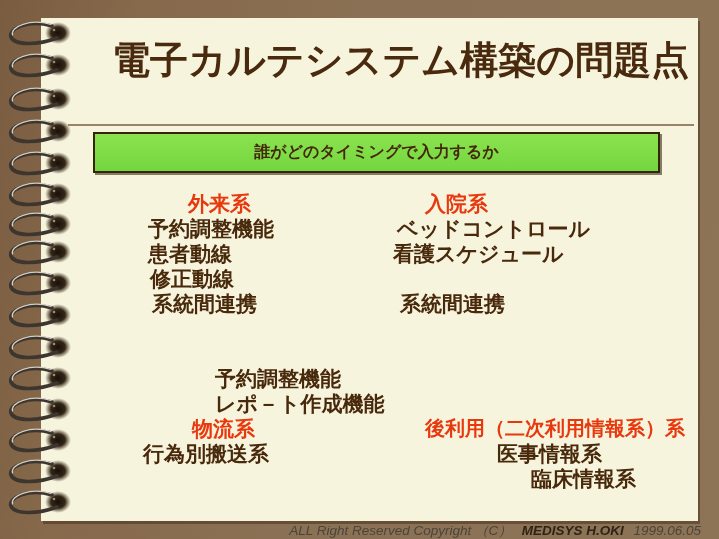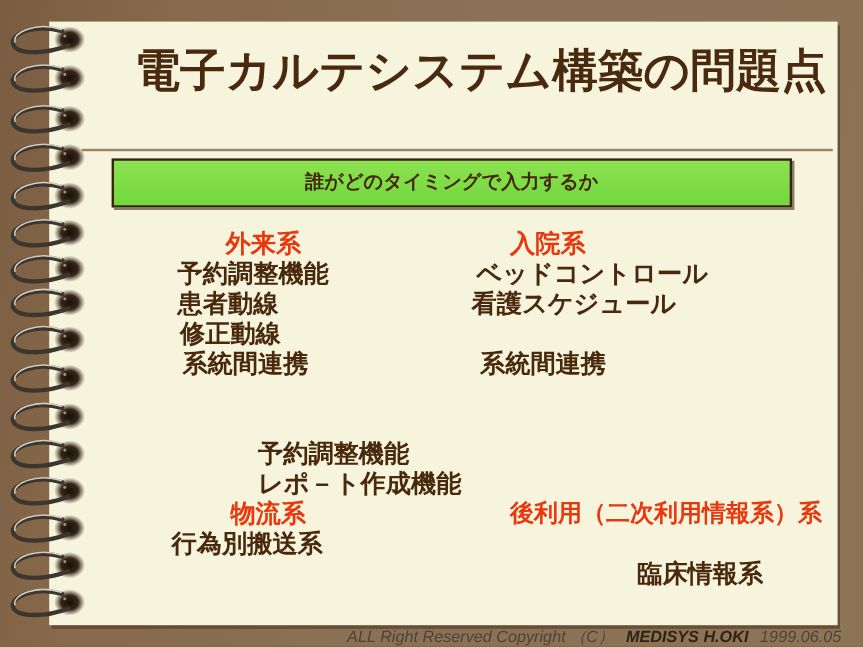--- a/index.html
+++ b/index.html
@@ -146,20 +146,21 @@
       <div class="body-item" style="left: 148px; top: 243px;">患者動線</div>
       <div class="body-item" style="left: 150px; top: 268px;">修正動線</div>
       <div class="body-item" style="left: 393px; top: 243px;">看護スケジュール</div>
       <div class="body-item" style="left: 152px; top: 293px;">系統間連携</div>
       <div class="body-item" style="left: 400px; top: 293px;">系統間連携</div>
       <div class="body-item" style="left: 215px; top: 368px;">予約調整機能</div>
       <div class="body-item" style="left: 215px; top: 393px;">レポ－ト作成機能</div>
       <div class="body-item header" style="left: 168px; top: 418px; margin-left: 24px;">物流系</div>
       <div class="body-item header" style="left: 410px; top: 418px; font-size: 20px; margin-left: 15px;">後利用（二次利用情報系）系</div>
       <div class="body-item" style="left: 143px; top: 443px;">行為別搬送系</div>
+      <div class="body-item" style="left: 497px; top: 443px;">医事情報系</div>
       <div class="body-item" style="left: 503px; top: 468px; margin-left: 28px;">臨床情報系</div>
     </div>
 
   <div class="footer">
     <span>ALL Right Reserved Copyright （C）</span>
     <span class="brand">MEDISYS H.OKI</span>
     <span>1999.06.05</span>
   </div>
 
 </div>

